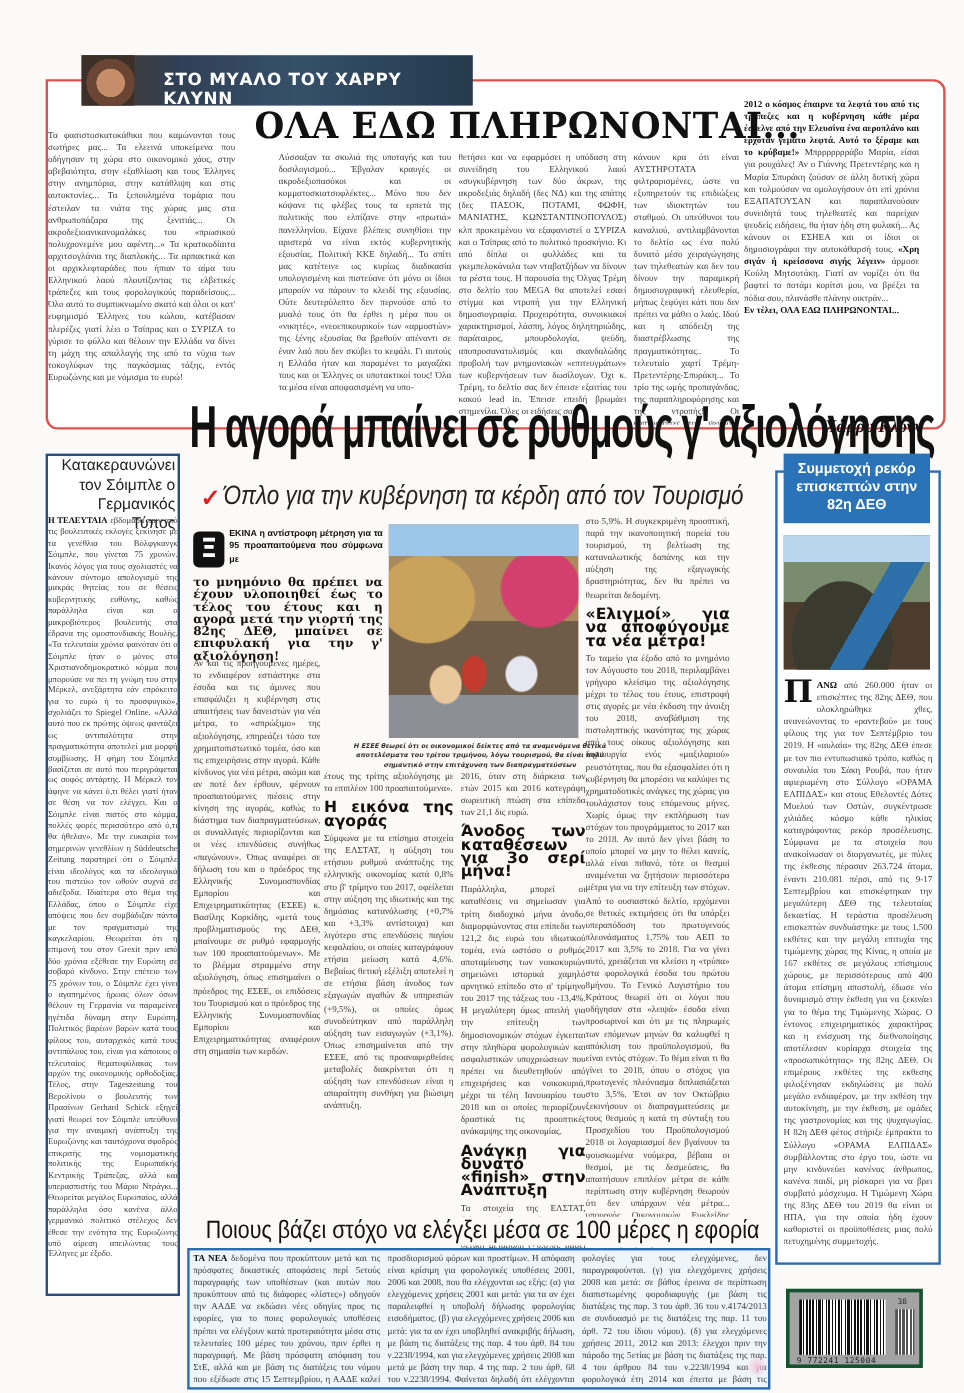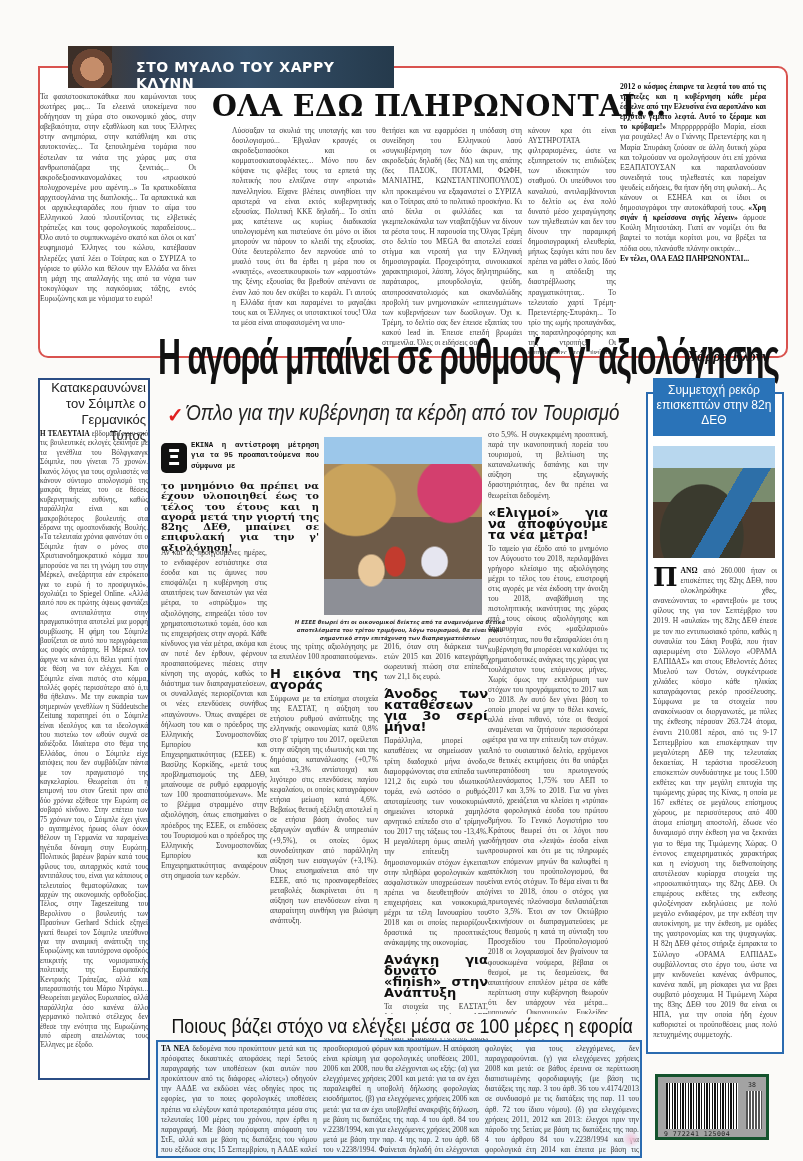--- a/index.html
+++ b/index.html
@@ -12,60 +12,60 @@
   .txt .sub { font-family: "DejaVu Sans", sans-serif; font-weight: bold; font-size: 13px; line-height: 11px; color: #111; margin: 6px 0 4px; }
 
   
   #top-box { position: absolute; left: 38px; top: 66px; width: 750px; height: 292px; border: 2px solid #d9534f; border-radius: 0 10px 10px 10px; background: #fff; }
   #banner { position: absolute; left: 36px; top: 46px; width: 326px; height: 42px; background: linear-gradient(90deg,#4c3a2a 0%, #304055 25%, #35506a 55%, #253a4c 100%); margin-left: 32px; }
   #banner .face { position: absolute; left: 0; top: 0; width: 44px; height: 42px; background: radial-gradient(circle at 55% 55%, #c58d6a 0 35%, #6b4533 36% 60%, transparent 61%), #3c2f28; }
   #banner .title { position: absolute; left: 68px; top: 13px; font-family: "DejaVu Sans", sans-serif; font-weight: bold; font-size: 14px; letter-spacing: 0.6px; color: #fff; }
 
   #top-headline { position: absolute; left: 212px; top: 88px; font-family: "DejaVu Serif", serif; font-weight: bold; font-size: 30px; letter-spacing: 0.5px; color: #111; transform: scaleX(0.95); transform-origin: left; }
 
-  #top-col1 { position: absolute; left: 40px; top: 92px; width: 156px; height: 258px; overflow: hidden; }
+  #top-col1 { position: absolute; left: 40px; top: 108px; width: 156px; height: 258px; overflow: hidden; }
   #top-col2 { position: absolute; left: 232px; top: 126px; width: 144px; height: 228px; overflow: hidden; }
   #top-col3 { position: absolute; left: 382px; top: 126px; width: 140px; height: 228px; overflow: hidden; }
   #top-col4 { position: absolute; left: 528px; top: 126px; width: 140px; height: 228px; overflow: hidden; }
   #top-col5 { position: absolute; left: 620px; top: 82px; width: 146px; height: 272px; overflow: hidden; }
   #top-signature { position: absolute; right: 34px; top: 348px; font-family: Liberation Serif, serif; font-weight: bold; font-style: italic; font-size: 15px; color: #111; }
 
   
   #left-box { position: absolute; left: 38px; top: 378px; width: 112px; height: 702px; border: 2px solid #2b4d85; background: #fff; }
   #left-title { position: absolute; left: 42px; top: 380px; width: 104px; text-align: right; font-family: "Liberation Sans", sans-serif; font-size: 13px; line-height: 16px; color: #222; }
   #left-text { position: absolute; left: 40px; top: 430px; width: 108px; height: 648px; overflow: hidden; font-size: 7.2px; line-height: 9.4px; }
 
   
   #main-headline { position: absolute; left: 158px; top: 330px; font-family: "Liberation Sans", sans-serif; font-weight: bold; font-size: 38px; letter-spacing: -1.5px; color: #111; transform: scaleX(0.84) scaleY(1.3); transform-origin: left top; white-space: nowrap; }
   #main-sub { position: absolute; left: 186px; top: 400px; font-family: "Liberation Sans", sans-serif; font-style: italic; font-size: 22px; color: #222; transform: scaleX(0.85); transform-origin: left; white-space: nowrap; }
   #check-icon { position: absolute; left: 167px; top: 403px; color: #e02020; font-size: 20px; font-weight: bold; }
 
   #dropcap-e { position: absolute; left: 161px; top: 443px; width: 26px; height: 30px; background: #111; color: #fff; border-radius: 5px; font-family: "DejaVu Sans", sans-serif; font-weight: bold; font-size: 22px; text-align: center; line-height: 30px; }
-  #main-lead { position: absolute; left: 191px; top: 440px; width: 128px; font-family: Liberation Mono, monospace; font-weight: bold; font-size: 7.4px; line-height: 10.3px; color: #111; text-align: justify; }
+  #main-lead { position: absolute; left: 191px; top: 440px; width: 128px; font-family: Liberation Sans, sans-serif; font-weight: bold; font-size: 7.4px; line-height: 10.3px; color: #111; text-align: justify; }
   #main-lead-2 { position: absolute; left: 161px; top: 481px; width: 158px; font-family: "DejaVu Serif", serif; font-weight: bold; font-size: 10px; line-height: 10.3px; color: #111; text-align: justify; }
 
   #photo { position: absolute; left: 324px; top: 437px; width: 158px; height: 178px; overflow: hidden;
     background:
       linear-gradient(180deg, #9cc7ea 0 15%, transparent 15%),
       radial-gradient(ellipse at 80% 30%, #d33f6e 0 18%, transparent 19%),
       radial-gradient(ellipse at 20% 35%, #c9a35c 0 22%, transparent 23%),
       radial-gradient(ellipse at 45% 70%, #c23b2e 0 8%, transparent 9%),
       radial-gradient(ellipse at 70% 70%, #e6e6f0 0 8%, transparent 9%),
       radial-gradient(ellipse at 30% 75%, #e9c99c 0 8%, transparent 9%),
       linear-gradient(180deg, #a98a5c 0 45%, #6e5b48 45% 80%, #8d8f96 80%); }
   #photo-caption { position: absolute; left: 280px; top: 618px; width: 240px; text-align: center; font-family: "DejaVu Sans", sans-serif; font-style: italic; font-weight: bold; font-size: 5.4px; line-height: 8px; color: #333; }
 
   #main-col1 { position: absolute; left: 161px; top: 548px; width: 158px; height: 492px; overflow: hidden; }
   #main-col2 { position: absolute; left: 270px; top: 642px; width: 108px; height: 398px; overflow: hidden; }
   #main-col3 { position: absolute; left: 384px; top: 642px; width: 104px; height: 398px; overflow: hidden; }
   #main-col4 { position: absolute; left: 488px; top: 430px; width: 120px; height: 610px; overflow: hidden; }
 
   
   #right-box { position: absolute; left: 646px; top: 392px; width: 138px; height: 662px; border: 2px solid #2b6bb0; background: #fff; }
-  #right-title { position: absolute; left: 653px; top: 378px; width: 122px; height: 58px; background: #2a73b8; color: #fff; text-align: center; font-family: "Liberation Sans", sans-serif; font-weight: normal; font-size: 12px; line-height: 15px; padding-top: 5px; }
+  #right-title { position: absolute; left: 653px; top: 378px; width: 122px; height: 58px; background: #2a73b8; color: #fff; text-align: center; font-family: "Liberation Sans", sans-serif; font-weight: bold; font-size: 12px; line-height: 15px; padding-top: 5px; }
   #right-photo { position: absolute; left: 653px; top: 446px; width: 122px; height: 112px;
     background:
       linear-gradient(180deg, #b8d7ee 0 20%, transparent 20%),
       linear-gradient(120deg, transparent 55%, #2d6fa8 55% 70%, transparent 70%),
       radial-gradient(ellipse at 40% 80%, #3a3a2e 0 40%, transparent 41%),
       linear-gradient(180deg, #7a8c6e 0 50%, #4c3c2e 50%); }
   #right-text { position: absolute; left: 653px; top: 566px; width: 124px; height: 480px; overflow: hidden; font-size: 7.6px; line-height: 10.1px; }
 
   
   #tax-box { position: absolute; left: 156px; top: 1040px; width: 486px; height: 118px; border: 2px solid #2b6bb0; background: #eef5fb; }

